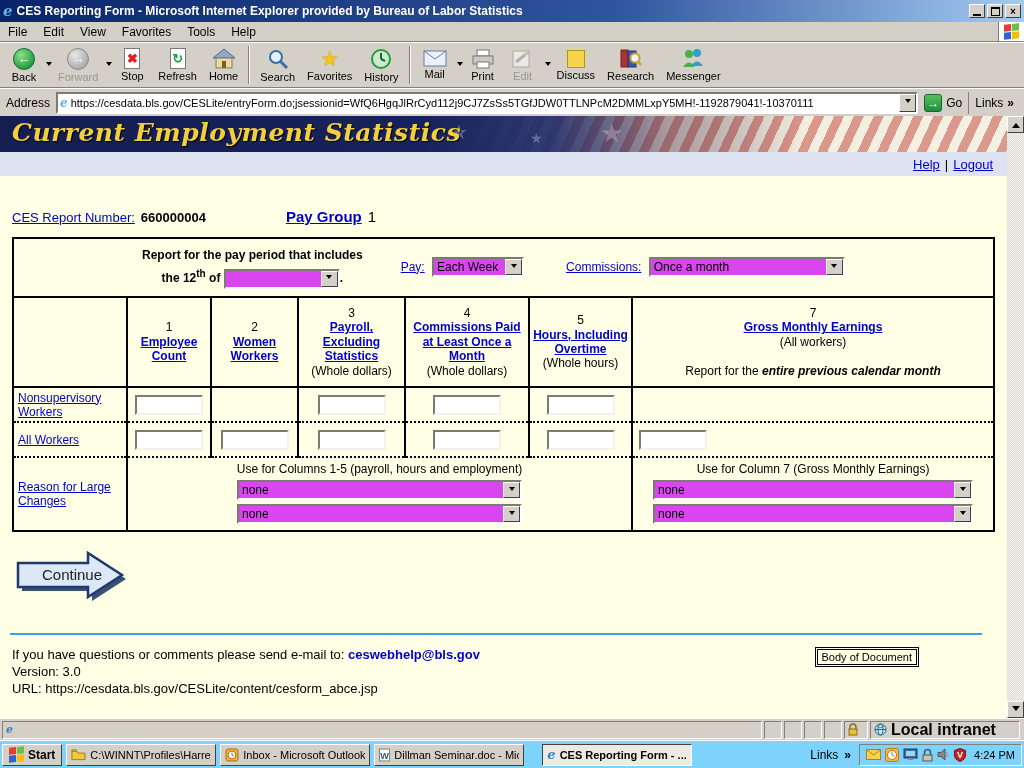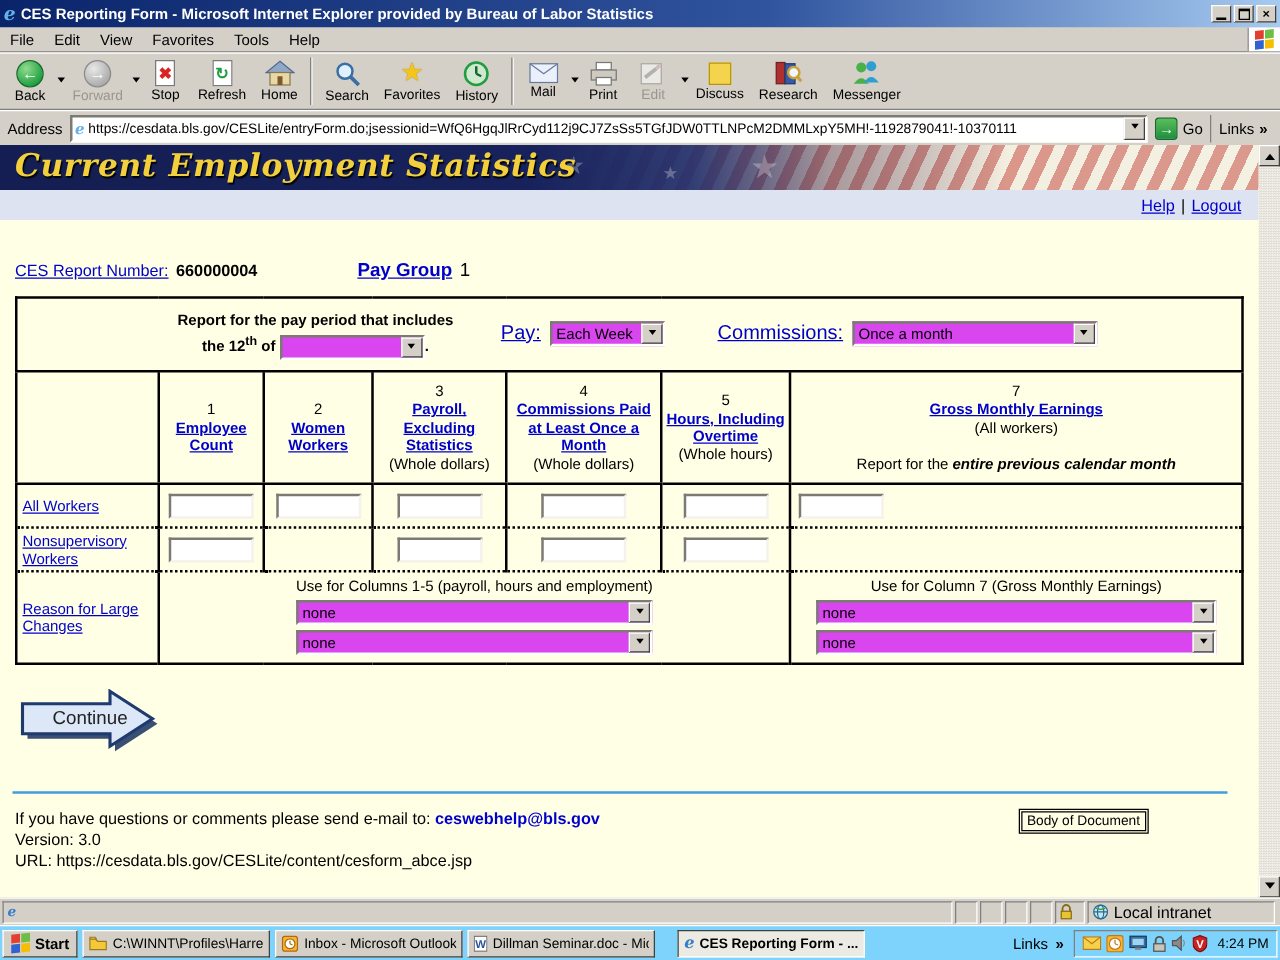--- a/index.html
+++ b/index.html
@@ -123,21 +123,21 @@
   .combo .ctext { flex:1; font-size:12px; text-align:left; padding-left:3px; white-space:nowrap; overflow:hidden; }
   .combo .cbtn { width:17px; height:16px; background:#D4D0C8; border:1px solid; border-color:#fff #404040 #404040 #fff;
     display:flex; align-items:center; justify-content:center; flex:none; }
   .cbtn .dd { margin:0; }
 
   
   .pp-cell { padding:4px 0; }
   .pp-flex { display:flex; align-items:center; }
   .pp-text { text-align:center; font-weight:bold; margin-left:128px; line-height:1.6; }
   .pp-pay { margin-left:38px; } .pp-comm { margin-left:42px; }
-  .pp-lbl { font-size:16px; margin-right:4px; }
+  .pp-lbl { font-size:12px; margin-right:4px; }
 
   .reason-mid { text-align:center; padding:4px 0 6px; }
   .reason-mid .rlbl { font-size:12px; }
   .reason-mid .combo { margin-top:4px; }
 
   
   .continue-wrap { margin:19px 0 0 16px; position:relative; width:120px; height:52px; cursor:pointer; }
   .continue-label { position:absolute; left:10px; top:15px; font-size:15px; color:#222;margin-left:16px; }
 
   
@@ -148,21 +148,21 @@
   .body-tag { position:absolute; right:90px; top:16px; border:1px solid #000; outline:1px solid #000; outline-offset:1px;
     font-size:11px; padding:1px 4px; background:#FFFFE6; }
 
   
   .statusbar { position:absolute; left:0; top:718px; width:1024px; height:22px; background:#D4D0C8;
     border-top:1px solid #fff; display:flex; align-items:center; padding:1px 2px; }
   .panel { height:18px; border:1px solid; border-color:#808080 #fff #fff #808080; margin-right:2px;
     display:flex; align-items:center; padding:0 3px; }
   .panel.main { flex:1; }
   .panel.tiny { width:18px; }
-  .zone-txt { font-size:13px; margin-left:4px; }
+  .zone-txt { font-size:16px; margin-left:4px;font-weight:bold; }
 
   
   .taskbar { position:absolute; left:0; top:740px; width:1024px; height:28px; background:#7dd3fc;
     border-top:1px solid #fff; display:flex; align-items:center; padding:0 2px; }
   .startbtn { height:22px; display:flex; align-items:center; padding:0 6px; background:#D4D0C8;
     border:1px solid; border-color:#fff #404040 #404040 #fff; box-shadow:1px 1px 0 #808080 inset?; font-weight:bold; font-size:12px; }
   .task { height:22px; width:150px; margin-left:4px; display:flex; align-items:center; padding:0 4px;
     background:#D4D0C8; border:1px solid; border-color:#fff #404040 #404040 #fff; font-size:11px;
     white-space:nowrap; overflow:hidden; }
   .task .tl { margin-left:4px; overflow:hidden; white-space:nowrap; }
@@ -443,40 +443,40 @@
           <td class="hdr cell-l cell-b-solid">
             <span class="cnum">7</span><br>
             <span class="hlink">Gross Monthly Earnings</span><br>
             <span class="hnote">(All workers)</span><br><br>
             <span class="hnote">Report for the </span><b><i>entire previous calendar month</i></b>
           </td>
         </tr>
 
         <tr style="height:35px;">
           <td class="rowlbl cell-b-dot">
-            <span>All Workers</span>
-          </td>
-          <td class="inp cell-l cell-b-dot"><input class="field" style=""></td>
-          <td class="inp cell-l cell-b-dot"><input class="field" style=""></td>
-          <td class="inp cell-l cell-b-dot"><input class="field" style=""></td>
-          <td class="inp cell-l cell-b-dot"><input class="field" style=""></td>
-          <td class="inp cell-l cell-b-dot"><input class="field" style=""></td>
-          <td class="inp7 cell-l cell-b-dot"><input class="field" style=""></td>
+            <span>Nonsupervisory Workers</span>
+          </td>
+          <td class="inp cell-l cell-b-dot"><input class="field" style=""></td>
+          <td class="inp cell-l cell-b-dot"></td>
+          <td class="inp cell-l cell-b-dot"><input class="field" style=""></td>
+          <td class="inp cell-l cell-b-dot"><input class="field" style=""></td>
+          <td class="inp cell-l cell-b-dot"><input class="field" style=""></td>
+          <td class="inp7 cell-l cell-b-dot"></td>
         </tr>
 
         <tr style="height:35px;">
           <td class="rowlbl cell-b-dot">
-            <span>Nonsupervisory Workers</span>
-          </td>
-          <td class="inp cell-l cell-b-dot"><input class="field" style=""></td>
-          <td class="inp cell-l cell-b-dot"></td>
-          <td class="inp cell-l cell-b-dot"><input class="field" style=""></td>
-          <td class="inp cell-l cell-b-dot"><input class="field" style=""></td>
-          <td class="inp cell-l cell-b-dot"><input class="field" style=""></td>
-          <td class="inp7 cell-l cell-b-dot"></td>
+            <span>All Workers</span>
+          </td>
+          <td class="inp cell-l cell-b-dot"><input class="field" style=""></td>
+          <td class="inp cell-l cell-b-dot"><input class="field" style=""></td>
+          <td class="inp cell-l cell-b-dot"><input class="field" style=""></td>
+          <td class="inp cell-l cell-b-dot"><input class="field" style=""></td>
+          <td class="inp cell-l cell-b-dot"><input class="field" style=""></td>
+          <td class="inp7 cell-l cell-b-dot"><input class="field" style=""></td>
         </tr>
 
         <tr style="height:67px;">
           <td class="rowlbl">
             <span>Reason for Large Changes</span>
           </td>
           <td colspan="5" class="reason-mid cell-l">
             <span class="rlbl">Use for Columns 1-5 (payroll, hours and employment)</span><br>
             <span class="combo" style="width:285px">
               <span class="ctext">none</span>

